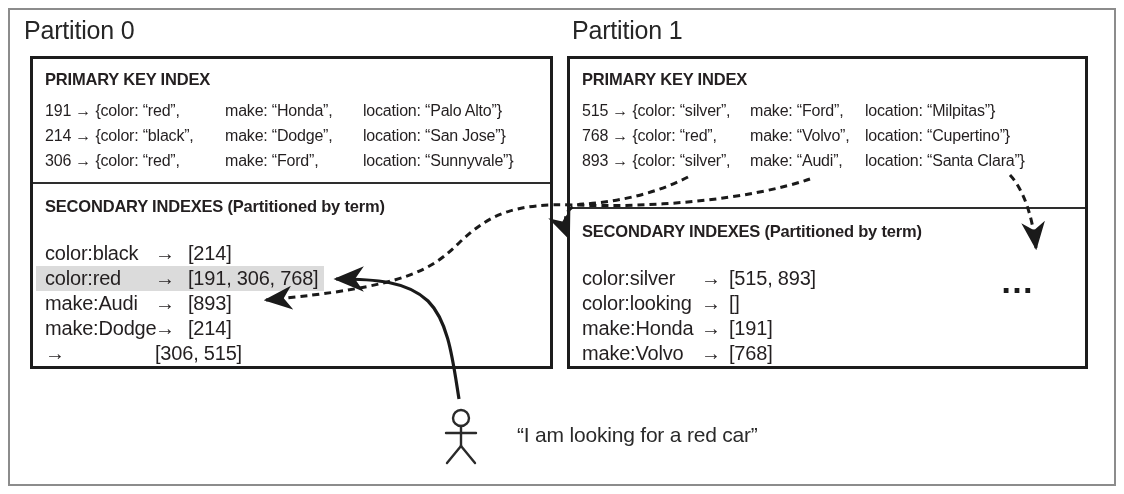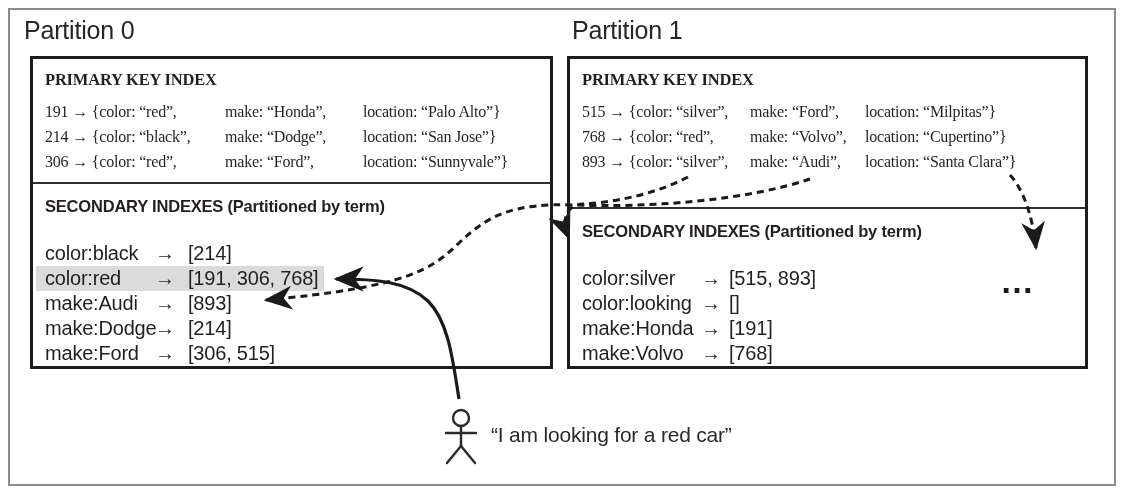--- a/index.html
+++ b/index.html
@@ -25,21 +25,20 @@
   .pbox {
     position: absolute; top: 56px; height: 313px;
     border: 3px solid #1c1c1c; background: transparent;
     display: flex; flex-direction: column;
   }
   #p0-box { left: 30px; width: 523px; }
   #p1-box { left: 567px; width: 521px; }
   .pk-section {
     height: 166px; padding: 11px 12px 0 12px;
     border-bottom: 2px solid #2e2e2e;
-    font-family: Liberation Serif, serif;
   }
   .sec-section { flex: 1; padding: 13px 12px 0 12px; }
   .sec-head, .pk-head {
     font-weight: bold; font-size: 16.5px; letter-spacing: -0.2px;
     white-space: nowrap;
   }
   .pk-head { margin-bottom: 9px; }
   .sec-head { margin-bottom: 25px; }
   .pk-grid {
     display: grid; font-size: 16px; line-height: 25px;
@@ -55,21 +54,21 @@
   #p1-box .sec-row { grid-template-columns: 119px 28px auto; }
   .sec-row.hl {
     background: var(--hl, #dbdbdb);
     margin-left: -9px; padding-left: 9px; padding-right: 6px;
   }
   .overlay {
     position: absolute; left: 0; top: 0; width: 1124px; height: 494px;
     pointer-events: none;
   }
   .quote {
-    position: absolute; left: 491px; top: 423px;
+    position: absolute; left: 517px; top: 423px;
     font-size: 21px; letter-spacing: -0.2px; color: #2a2a2a; white-space: nowrap;
   }
   .ellipsis {
     position: absolute; left: 1000px; top: 262px;
     font-size: 34px; font-weight: bold; letter-spacing: 3px; color: #1a1a1a;
   }
 </style>
 </head>
 <body>
 
@@ -110,21 +109,20 @@
           <div>make:Audi</div>
           <div>→</div>
           <div>[893]</div>
         </div>
         <div class="sec-row">
           <div>make:Dodge</div>
           <div>→</div>
           <div>[214]</div>
         </div>
         <div class="sec-row">
-          <div>make:Ford</div>
           <div>→</div>
           <div>[306, 515]</div>
         </div>
       </div>
   </div>
 </div>
 
 <div class="pbox" id="p1-box">
   <div class="pk-section">
     <div class="pk-head">PRIMARY KEY INDEX</div>

